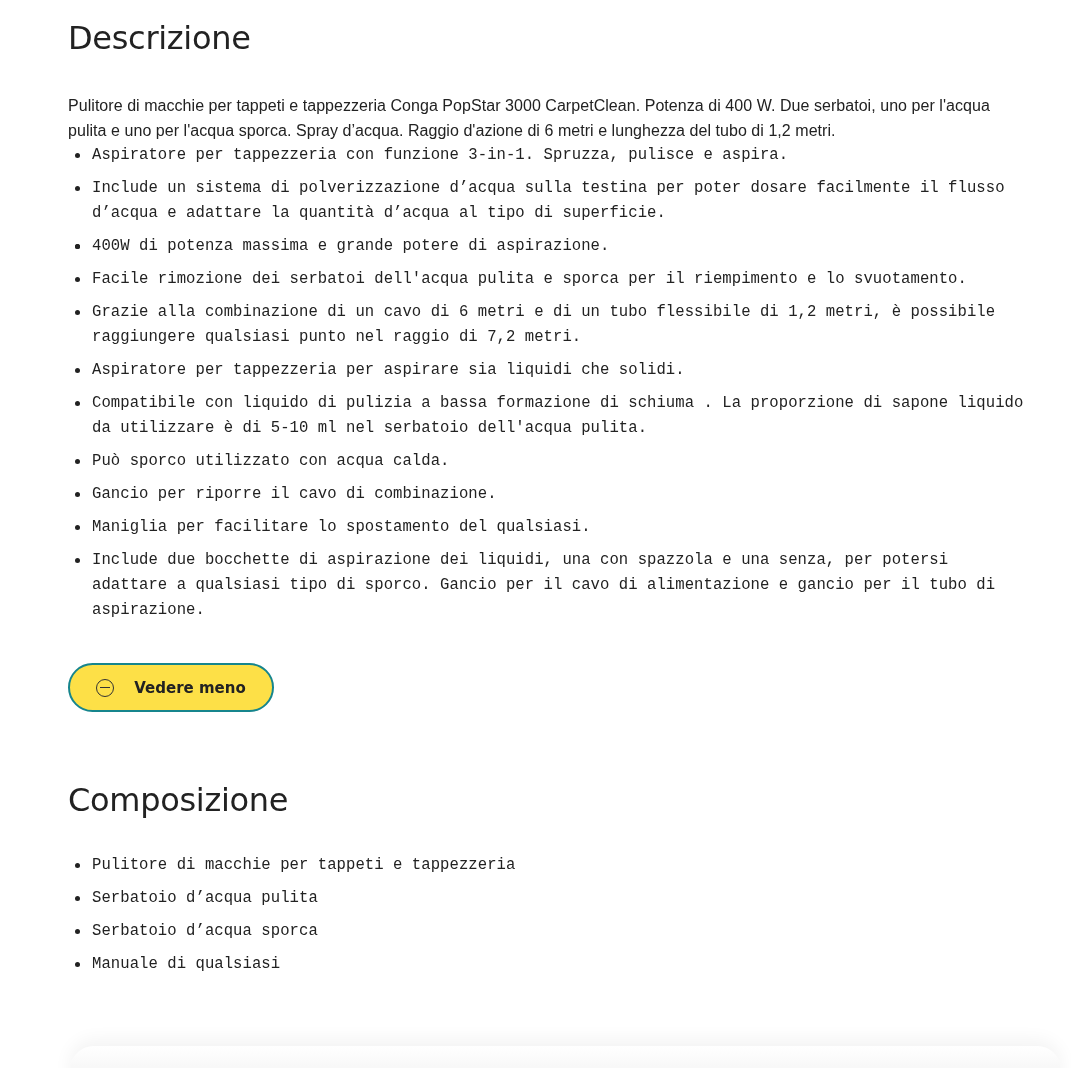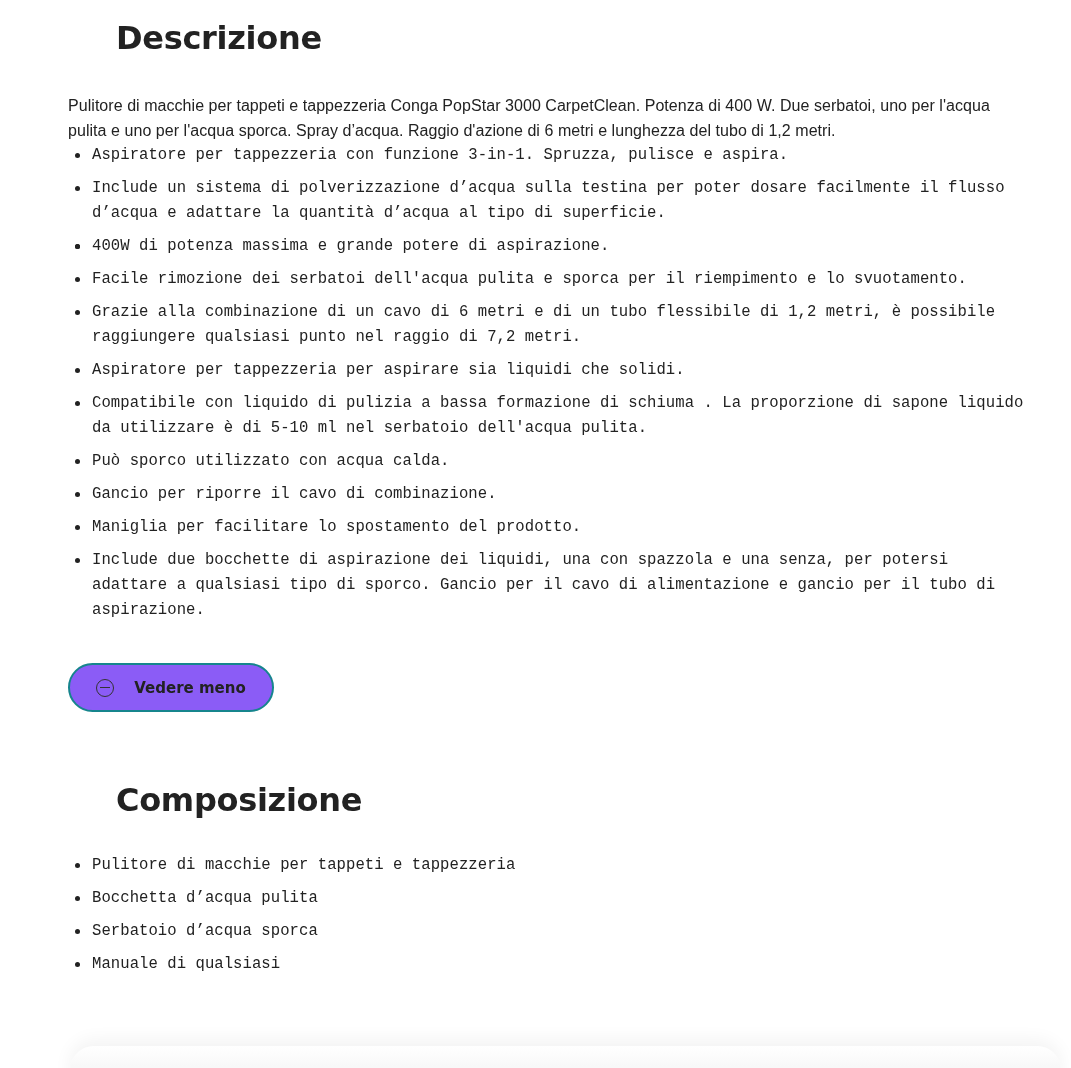--- a/index.html
+++ b/index.html
@@ -15,26 +15,25 @@
       position: relative;
     }
     .container {
       position: absolute;
       left: 68px;
       top: 0;
       width: 960px;
     }
     h2.section-title {
       font-family: "DejaVu Sans", "Liberation Sans", sans-serif;
-      font-weight: bold;
+      font-weight: normal;
       font-size: 32px;
       letter-spacing: -0.3px;
       color: #222222;
       line-height: 40px;
-      margin-left: 48px;
     }
     #desc-title { position: absolute; top: 18px; left: 0; }
     .intro {
       position: absolute;
       top: 93px;
       left: 0;
       width: 960px;
       font-size: 16px;
       line-height: 25px;
       color: #222222;
@@ -67,21 +66,21 @@
     }
     #desc-list { top: 143px; }
     .btn-toggle {
       position: absolute;
       top: 663px;
       left: 0;
       width: 206px;
       height: 49px;
       border: 2px solid #16858d;
       border-radius: 25px;
-      background: #8b5cf6;
+      background: #fde047;
       display: flex;
       align-items: center;
       justify-content: center;
       gap: 20px;
       cursor: pointer;
       font-family: "DejaVu Sans", "Liberation Sans", sans-serif;
       font-weight: bold;
       font-size: 15px;
       color: #222222;
     }
@@ -128,32 +127,32 @@
     <li><span class="bullet"></span><span>Aspiratore per tappezzeria con funzione 3-in-1. Spruzza, pulisce e aspira.</span></li>
     <li><span class="bullet"></span><span>Include un sistema di polverizzazione d’acqua sulla testina per poter dosare facilmente il flusso d’acqua e adattare la quantità d’acqua al tipo di superficie.</span></li>
     <li><span class="bullet"></span></li>
     <li><span class="bullet"></span><span>400W di potenza massima e grande potere di aspirazione.</span></li>
     <li><span class="bullet"></span><span>Facile rimozione dei serbatoi dell'acqua pulita e sporca per il riempimento e lo svuotamento.</span></li>
     <li><span class="bullet"></span><span>Grazie alla combinazione di un cavo di 6 metri e di un tubo flessibile di 1,2 metri, è possibile raggiungere qualsiasi punto nel raggio di 7,2 metri.</span></li>
     <li><span class="bullet"></span><span>Aspiratore per tappezzeria per aspirare sia liquidi che solidi.</span></li>
     <li><span class="bullet"></span><span>Compatibile con liquido di pulizia a bassa formazione di schiuma . La proporzione di sapone liquido da utilizzare è di 5-10 ml nel serbatoio dell'acqua pulita.</span></li>
     <li><span class="bullet"></span><span>Può sporco utilizzato con acqua calda.</span></li>
     <li><span class="bullet"></span><span>Gancio per riporre il cavo di combinazione.</span></li>
-    <li><span class="bullet"></span><span>Maniglia per facilitare lo spostamento del prodotto.</span></li>
+    <li><span class="bullet"></span><span>Maniglia per facilitare lo spostamento del qualsiasi.</span></li>
     <li><span class="bullet"></span><span>Include due bocchette di aspirazione dei liquidi, una con spazzola e una senza, per potersi adattare a qualsiasi tipo di sporco. Gancio per il cavo di alimentazione e gancio per il tubo di aspirazione.</span></li>
   </ul>
 
   <button class="btn-toggle">
     <span class="minus-icon"></span>
     <span>Vedere meno</span>
   </button>
 
   <h2 id="comp-title" class="section-title">Composizione</h2>
 
   <ul id="comp-list" class="bullets">
     <li><span class="bullet"></span><span>Pulitore di macchie per tappeti e tappezzeria</span></li>
-    <li><span class="bullet"></span><span>Bocchetta d’acqua pulita</span></li>
+    <li><span class="bullet"></span><span>Serbatoio d’acqua pulita</span></li>
     <li><span class="bullet"></span><span>Serbatoio d’acqua sporca</span></li>
     <li><span class="bullet"></span><span>Manuale di qualsiasi</span></li>
   </ul>
 </div>
 
 <div class="bottom-shadow"></div>
 
 </body></html>

